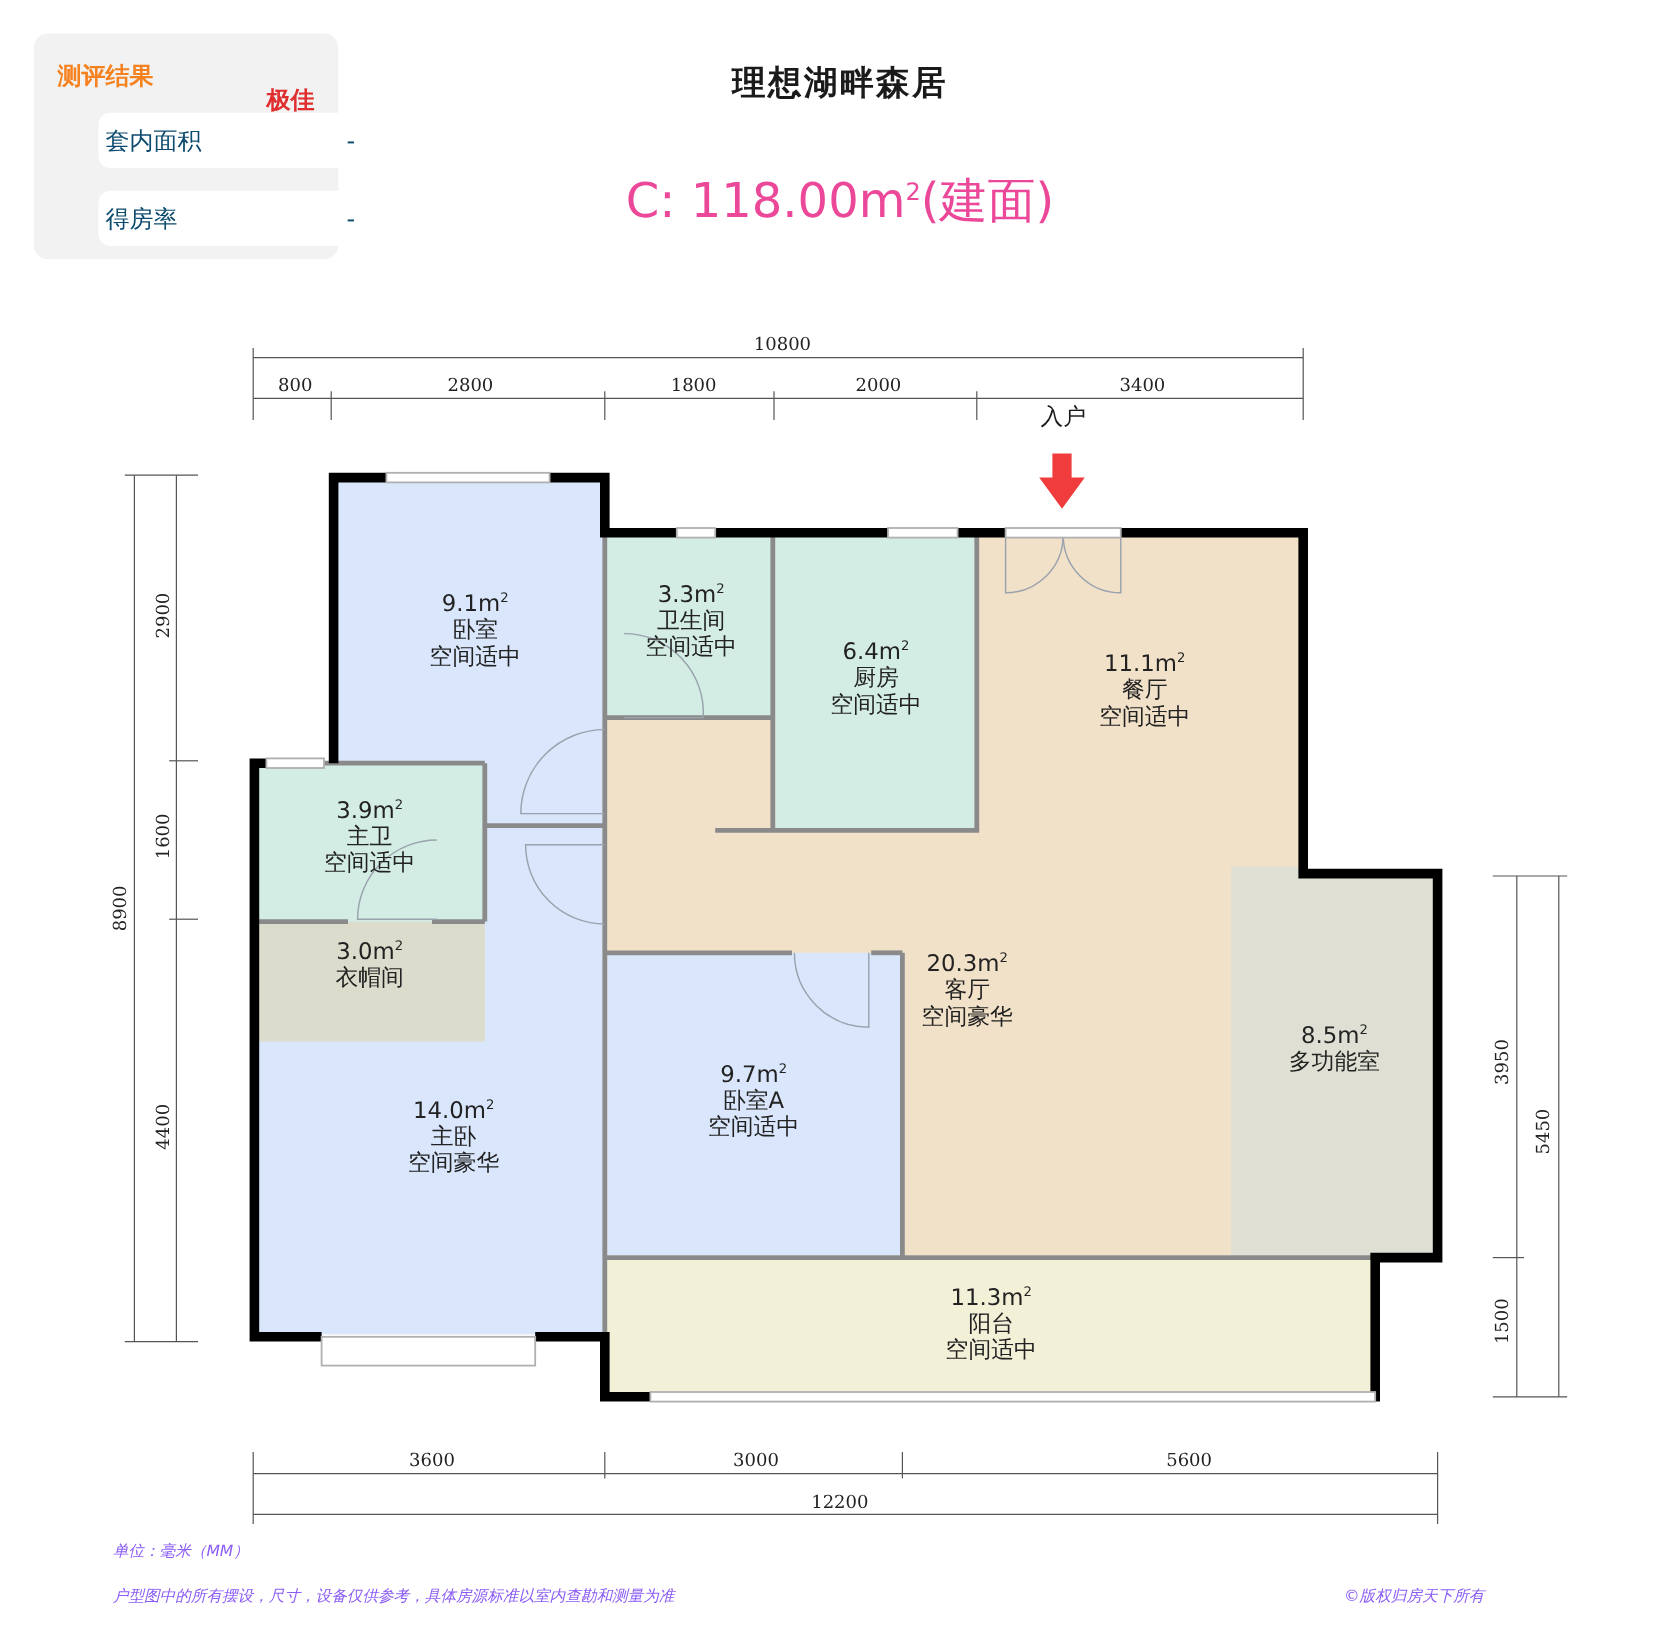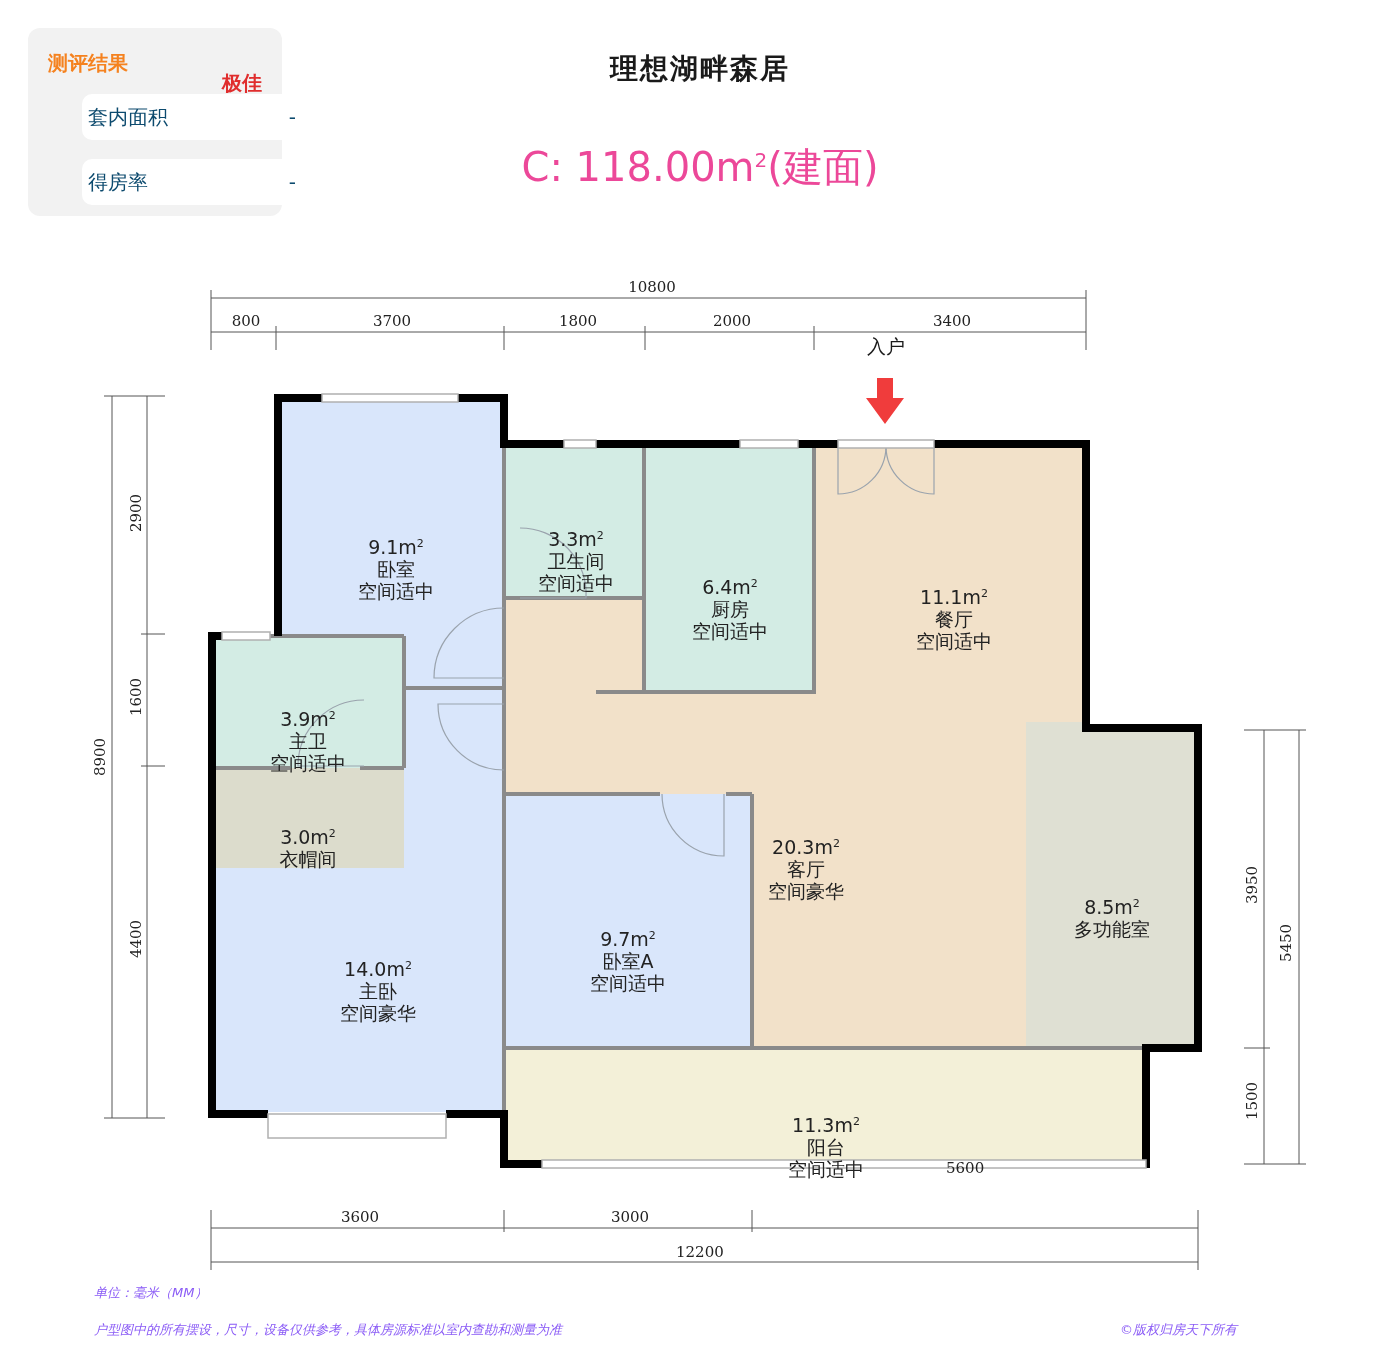--- a/index.html
+++ b/index.html
@@ -10,21 +10,21 @@
   .card { left:28px; top:28px; width:254px; height:188px; background:#f2f2f2; border-radius:12px; }
   .card-head { left:20px; top:22px; width:214px; height:26px; display:flex; justify-content:space-between; align-items:center; font-size:20px; font-weight:bold;font-family:Liberation Serif, serif; }
   .card-head .lbl { color:#f5821f; }
   .card-head .val { color:#e02d2d;margin-top:40px; }
   .card-row { left:14px; width:224px; height:46px; background:#ffffff; border-radius:10px; display:flex; justify-content:space-between; align-items:center; padding:0 10px 0 6px; box-sizing:border-box; font-size:20px; color:#0c4a6e;margin-left:40px; }
   .title { left:0; width:1400px; top:50px; text-align:center; font-size:28px; font-weight:bold; letter-spacing:2px; }
   .subtitle { left:0; width:1400px; top:140px; text-align:center; font-size:40px; color:#ec4899; }
   .subtitle sup { font-size:20px; }
   .dim { font-family:"DejaVu Serif","Liberation Serif",serif; font-size:15px; color:#222; }
   .room-label { text-align:center; font-size:19px; line-height:22px; color:#222; }
-  .room-label .area { font-size:19px;margin-top:45px; }
+  .room-label .area { font-size:19px; }
   .room-label .area sup { font-size:11px; }
   .foot { font-size:13px; color:#8b5cf6;font-style:italic; }
 </style>
 </head>
 <body>
 
 <div class="abs card">
   <div class="abs card-head">
     <span class="lbl">测评结果</span>
     <span class="val">极佳</span>
@@ -130,38 +130,38 @@
     <line x1="211" y1="1262" x2="1198" y2="1262"></line>
     <line x1="211" y1="1210" x2="211" y2="1270"></line>
     <line x1="504" y1="1210" x2="504" y2="1232"></line>
     <line x1="752" y1="1210" x2="752" y2="1232"></line>
     <line x1="1198" y1="1210" x2="1198" y2="1270"></line>
   </g>
 </svg>
 
 <div class="abs dim" style="left:620px;top:278px;width:64px;text-align:center">10800</div>
 <div class="abs dim" style="left:216px;top:312px;width:60px;text-align:center">800</div>
-<div class="abs dim" style="left:360px;top:312px;width:64px;text-align:center">3700</div>
+<div class="abs dim" style="left:360px;top:312px;width:64px;text-align:center">2800</div>
 <div class="abs dim" style="left:546px;top:312px;width:64px;text-align:center">1800</div>
 <div class="abs dim" style="left:700px;top:312px;width:64px;text-align:center">2000</div>
 <div class="abs dim" style="left:920px;top:312px;width:64px;text-align:center">3400</div>
 <div class="abs" style="left:860px;top:334px;width:52px;text-align:center;font-size:19px">入户</div>
 
 <div class="abs dim" style="left:68px;top:748px;width:64px;text-align:center;transform:rotate(-90deg)">8900</div>
 <div class="abs dim" style="left:104px;top:504px;width:64px;text-align:center;transform:rotate(-90deg)">2900</div>
 <div class="abs dim" style="left:104px;top:688px;width:64px;text-align:center;transform:rotate(-90deg)">1600</div>
 <div class="abs dim" style="left:104px;top:930px;width:64px;text-align:center;transform:rotate(-90deg)">4400</div>
 
 <div class="abs dim" style="left:1220px;top:876px;width:64px;text-align:center;transform:rotate(-90deg)">3950</div>
 <div class="abs dim" style="left:1254px;top:934px;width:64px;text-align:center;transform:rotate(-90deg)">5450</div>
 <div class="abs dim" style="left:1220px;top:1092px;width:64px;text-align:center;transform:rotate(-90deg)">1500</div>
 
 <div class="abs dim" style="left:328px;top:1208px;width:64px;text-align:center">3600</div>
 <div class="abs dim" style="left:598px;top:1208px;width:64px;text-align:center">3000</div>
-<div class="abs dim" style="left:946px;top:1159px;width:64px;text-align:left">5600</div>
+<div class="abs dim" style="left:946px;top:1208px;width:64px;text-align:right">5600</div>
 <div class="abs dim" style="left:676px;top:1243px;width:64px;text-align:left">12200</div>
 
 <div class="abs room-label" style="left:336px;top:488px;width:120px">
   <div class="area"><span>9.1m</span><sup>2</sup></div>
   <div>卧室</div>
   <div>空间适中</div>
 </div>
 <div class="abs room-label" style="left:516px;top:480px;width:120px">
   <div class="area"><span>3.3m</span><sup>2</sup></div>
   <div>卫生间</div>

